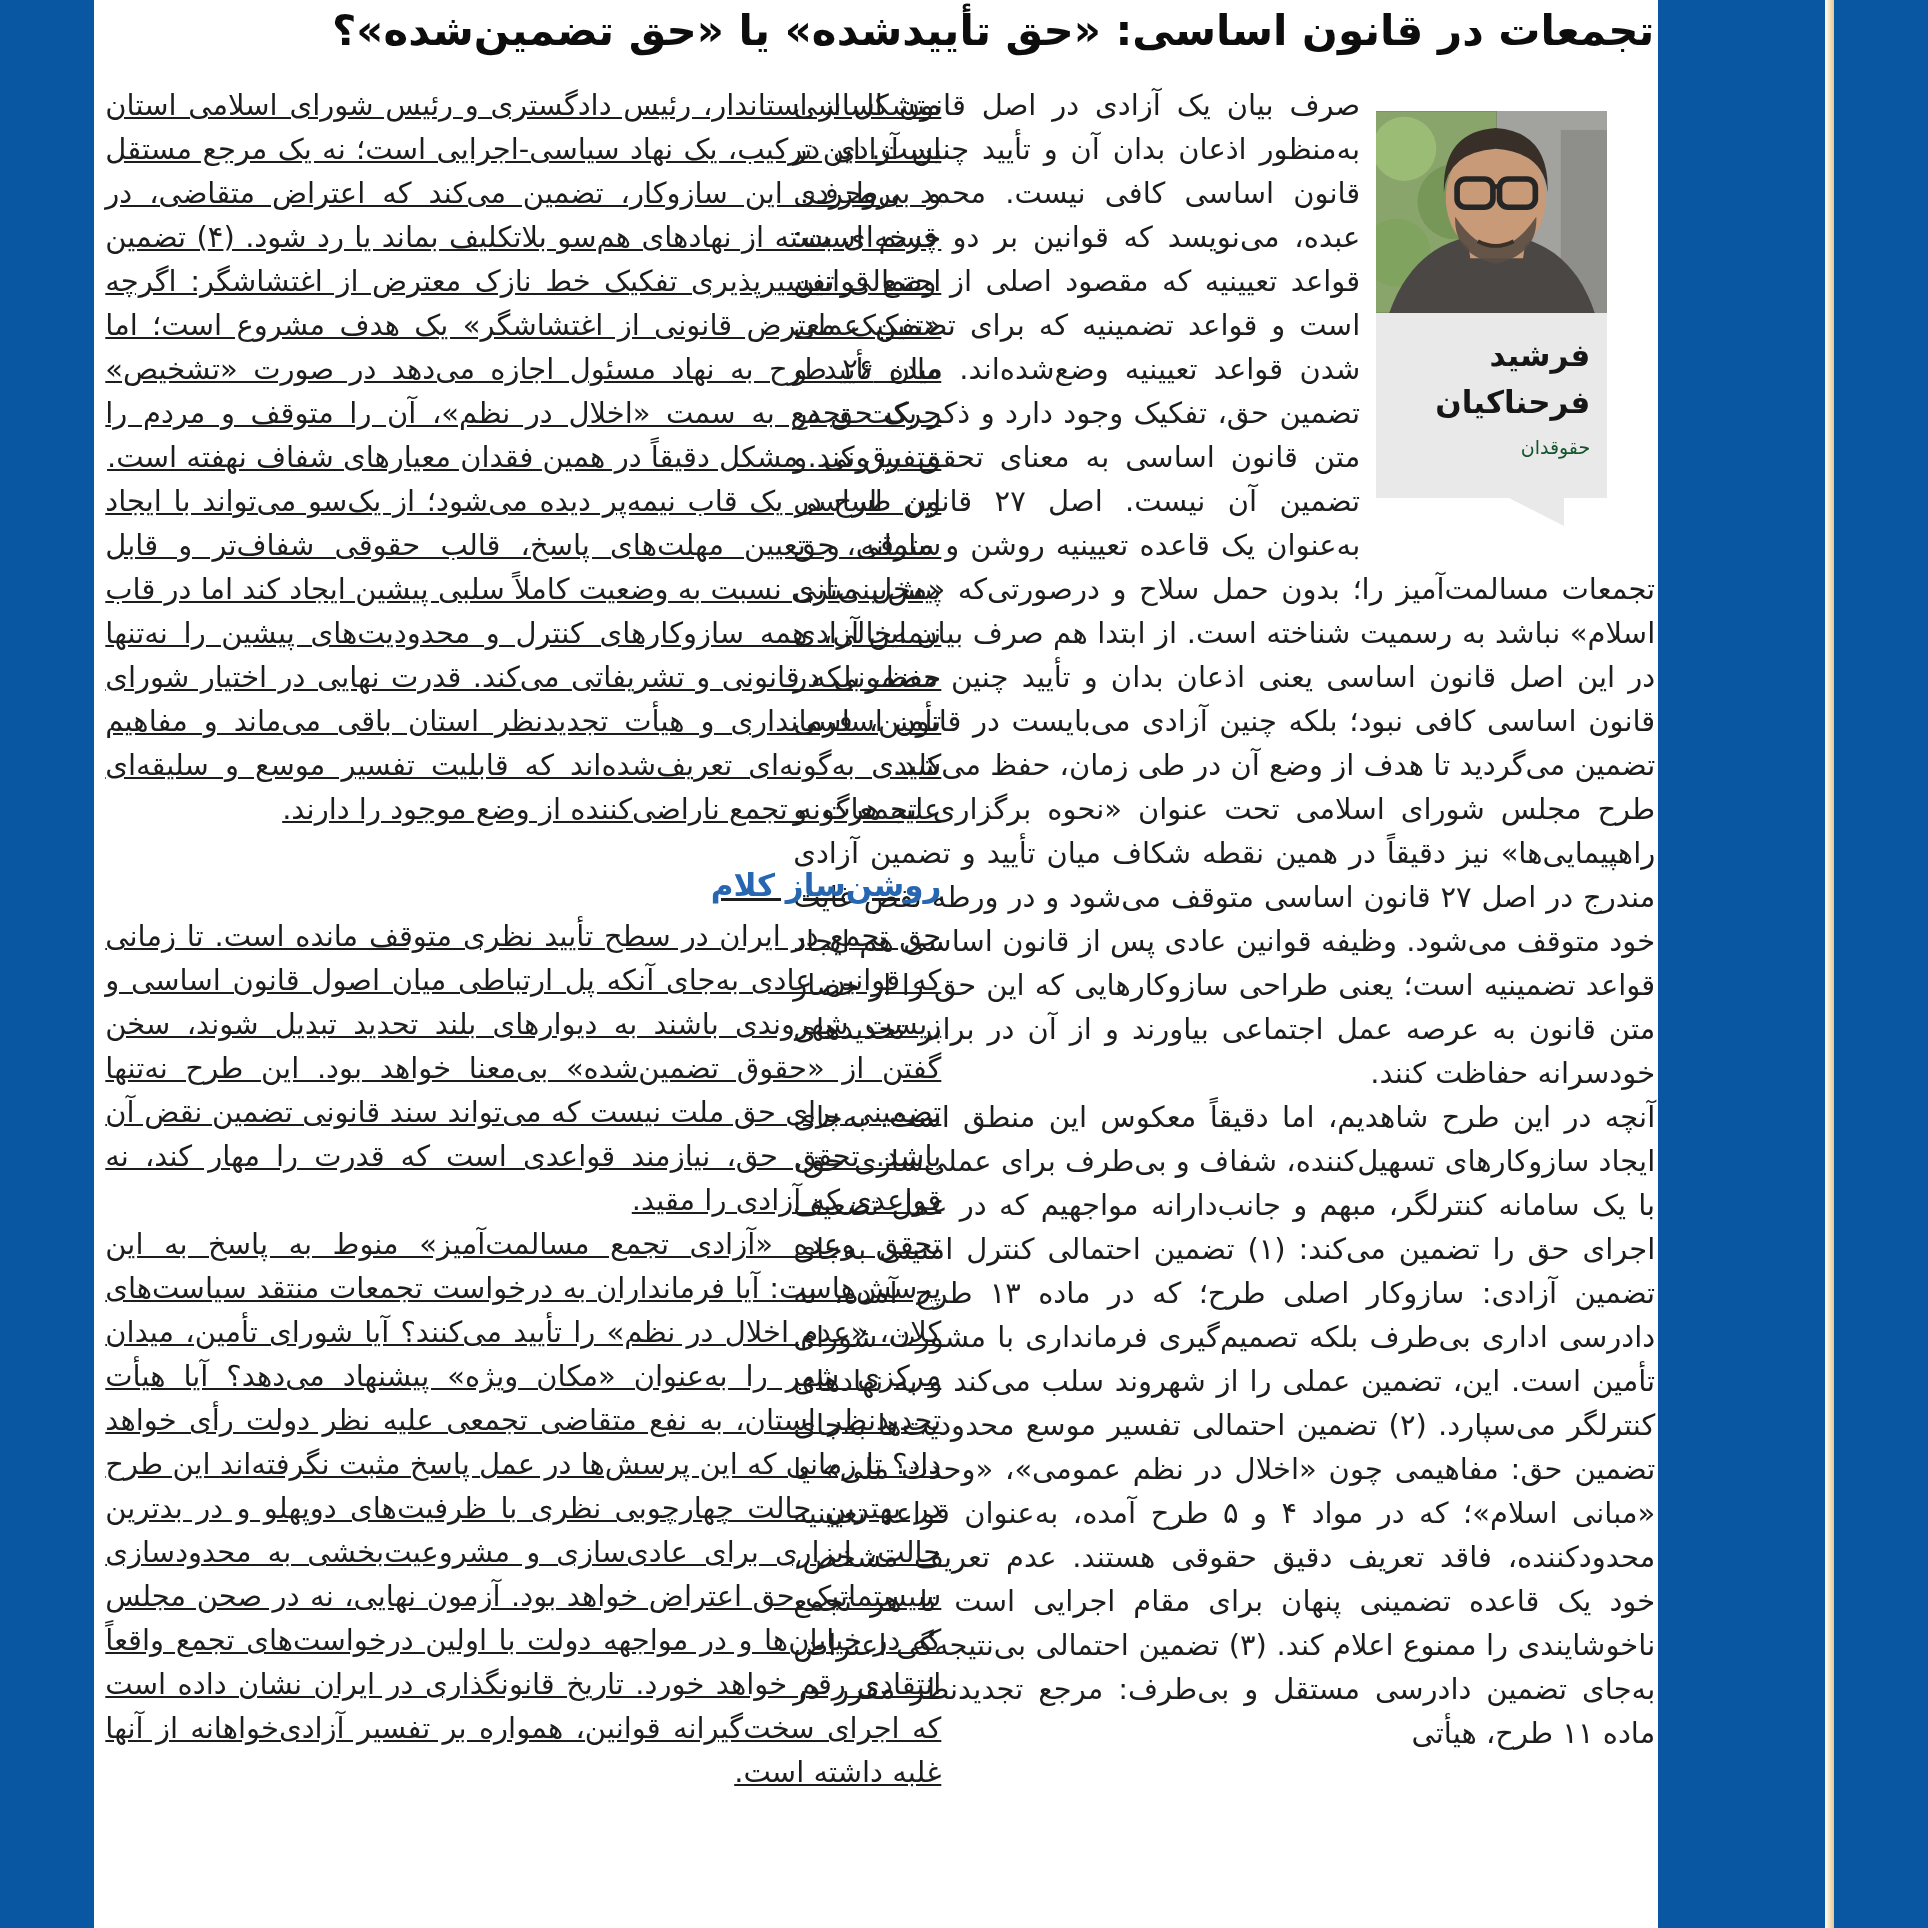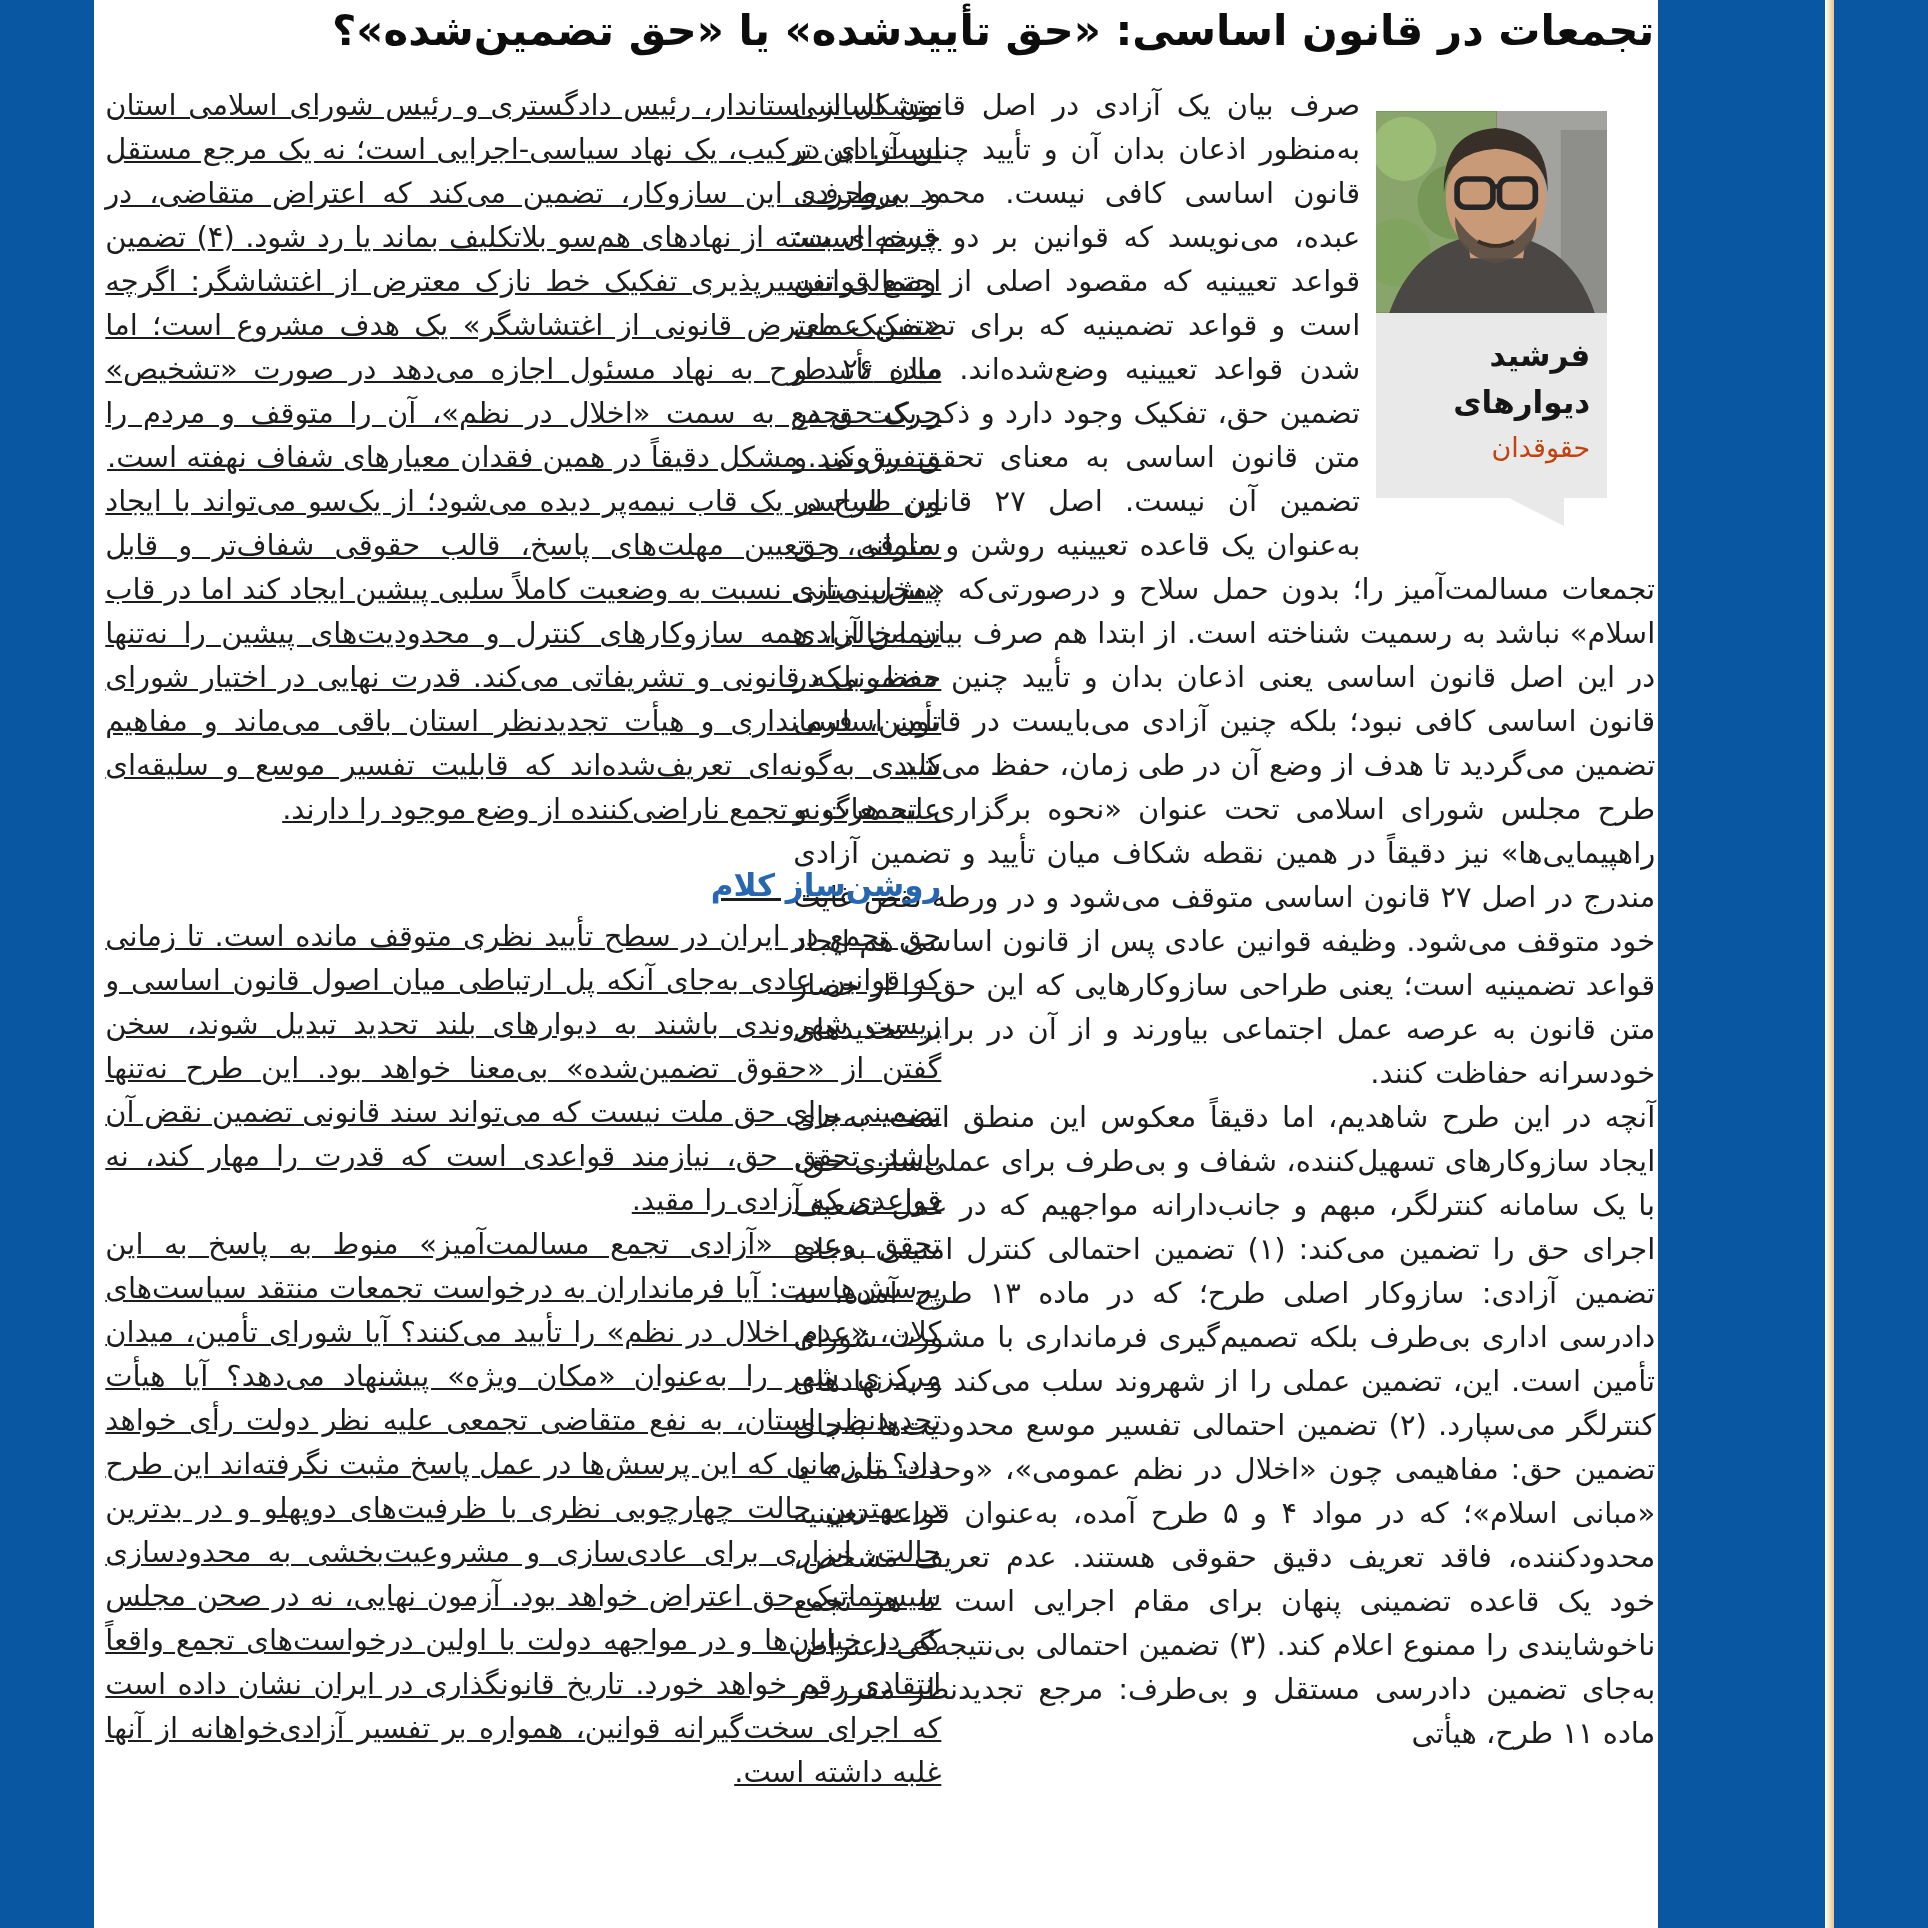--- a/index.html
+++ b/index.html
@@ -14,21 +14,21 @@
        line-height:44px;color:#1d1d1d;}
   .col p{margin:0;padding:0;}
   .col-right{right:2.8px;width:862px;}
   .col-left{left:11.3px;width:836px;text-decoration:underline;}
   .photo-float{float:right;width:295px;height:444px;position:relative;}
   .author-card{position:absolute;top:28px;right:48px;width:231px;}
   .author-photo{display:block;width:231px;height:202px;}
   .author-box{position:relative;background:#e9e9e9;width:231px;height:185px;box-sizing:border-box;
               padding:19px 17px 0 23px;text-align:right;direction:rtl;}
   .author-name{font-weight:bold;font-size:31px;line-height:47px;color:#161616;}
-  .author-role{font-size:27px;line-height:43px;color:#c2410c;}
+  .author-role{font-size:19px;line-height:43px;color:#14532d;}
   .author-tail{position:absolute;top:185px;right:43px;width:0;height:0;
                border-top:28px solid #e9e9e9;border-left:55px solid transparent;}
   .subhead{margin:34px 0 9.4px 0;font-size:31px;font-weight:bold;color:#2767b1;
            text-align:right;line-height:40px;}
 </style>
 </head>
 <body>
 
 <div class="canvas">
   <div class="page">
@@ -52,21 +52,21 @@
             <ellipse cx="127" cy="92" rx="53" ry="63" fill="#c89a78"></ellipse>
             <path d="M72 86 Q70 22 127 18 Q184 22 182 86 Q178 44 127 40 Q76 44 72 86 Z" fill="#383028"></path>
             <path d="M84 112 Q127 176 170 112 Q172 152 127 162 Q82 152 84 112 Z" fill="#5a4e42" opacity="0.9"></path>
             <rect x="86" y="72" width="38" height="30" rx="9" fill="none" stroke="#262626" stroke-width="6"></rect>
             <rect x="131" y="72" width="38" height="30" rx="9" fill="none" stroke="#262626" stroke-width="6"></rect>
             <line x1="124" y1="80" x2="131" y2="80" stroke="#262626" stroke-width="5"></line>
             <path d="M108 138 Q127 148 146 138" stroke="#3a3028" stroke-width="4" fill="none"></path>
           </svg>
           <div class="author-box">
             <div class="author-name">فرشید</div>
-            <div class="author-name">دیوارهای</div>
+            <div class="author-name">فرحناکیان</div>
             <div class="author-role">حقوقدان</div>
             <div class="author-tail"></div>
           </div>
         </div>
       </div>
       <p>صرف بیان یک آزادی در اصل قانون اساسی به‌منظور اذعان بدان آن و تأیید چنین آزادی در قانون اساسی کافی نیست. محمد بروجردی عبده، می‌نویسد که قوانین بر دو قسم است: قواعد تعیینیه که مقصود اصلی از وضع قوانین است و قواعد تضمینیه که برای تضمین عملی شدن قواعد تعیینیه وضع‌شده‌اند. میان تأیید و تضمین حق، تفکیک وجود دارد و ذکر یک حق در متن قانون اساسی به معنای تحقق بیرونی و تضمین آن نیست. اصل ۲۷ قانون اساسی به‌عنوان یک قاعده تعیینیه روشن و مترقی، حق تجمعات مسالمت‌آمیز را؛ بدون حمل سلاح و درصورتی‌که «مخل مبانی اسلام» نباشد به رسمیت شناخته است. از ابتدا هم صرف بیان این آزادی در این اصل قانون اساسی یعنی اذعان بدان و تأیید چنین مضمونی در قانون اساسی کافی نبود؛ بلکه چنین آزادی می‌بایست در قانون اساسی تضمین می‌گردید تا هدف از وضع آن در طی زمان، حفظ می‌شد.</p>
       <p>طرح مجلس شورای اسلامی تحت عنوان «نحوه برگزاری تجمعات و راهپیمایی‌ها» نیز دقیقاً در همین نقطه شکاف میان تأیید و تضمین آزادی مندرج در اصل ۲۷ قانون اساسی متوقف می‌شود و در ورطه نقض غایت خود متوقف می‌شود. وظیفه قوانین عادی پس از قانون اساسی هم ایجاد قواعد تضمینیه است؛ یعنی طراحی سازوکارهایی که این حق را از حصار متن قانون به عرصه عمل اجتماعی بیاورند و از آن در برابر تحدیدهای خودسرانه حفاظت کنند.</p>
       <p>آنچه در این طرح شاهدیم، اما دقیقاً معکوس این منطق است. به‌جای ایجاد سازوکارهای تسهیل‌کننده، شفاف و بی‌طرف برای عملی‌سازی حق، با یک سامانه کنترلگر، مبهم و جانب‌دارانه مواجهیم که در عمل تضعیف اجرای حق را تضمین می‌کند: (۱) تضمین احتمالی کنترل امنیتی به‌جای تضمین آزادی: سازوکار اصلی طرح؛ که در ماده ۱۳ طرح آمده، نه دادرسی اداری بی‌طرف بلکه تصمیم‌گیری فرمانداری با مشورت شورای تأمین است. این، تضمین عملی را از شهروند سلب می‌کند و به نهادهای کنترلگر می‌سپارد. (۲) تضمین احتمالی تفسیر موسع محدودیت‌ها به‌جای تضمین حق: مفاهیمی چون «اخلال در نظم عمومی»، «وحدت ملی» یا «مبانی اسلام»؛ که در مواد ۴ و ۵ طرح آمده، به‌عنوان قواعد تعیینیه محدودکننده، فاقد تعریف دقیق حقوقی هستند. عدم تعریف مشخص، خود یک قاعده تضمینی پنهان برای مقام اجرایی است تا هر تجمع ناخوشایندی را ممنوع اعلام کند. (۳) تضمین احتمالی بی‌نتیجه‌گی اعتراض به‌جای تضمین دادرسی مستقل و بی‌طرف: مرجع تجدیدنظر مقرر در ماده ۱۱ طرح، هیأتی</p>
     </div>
 

